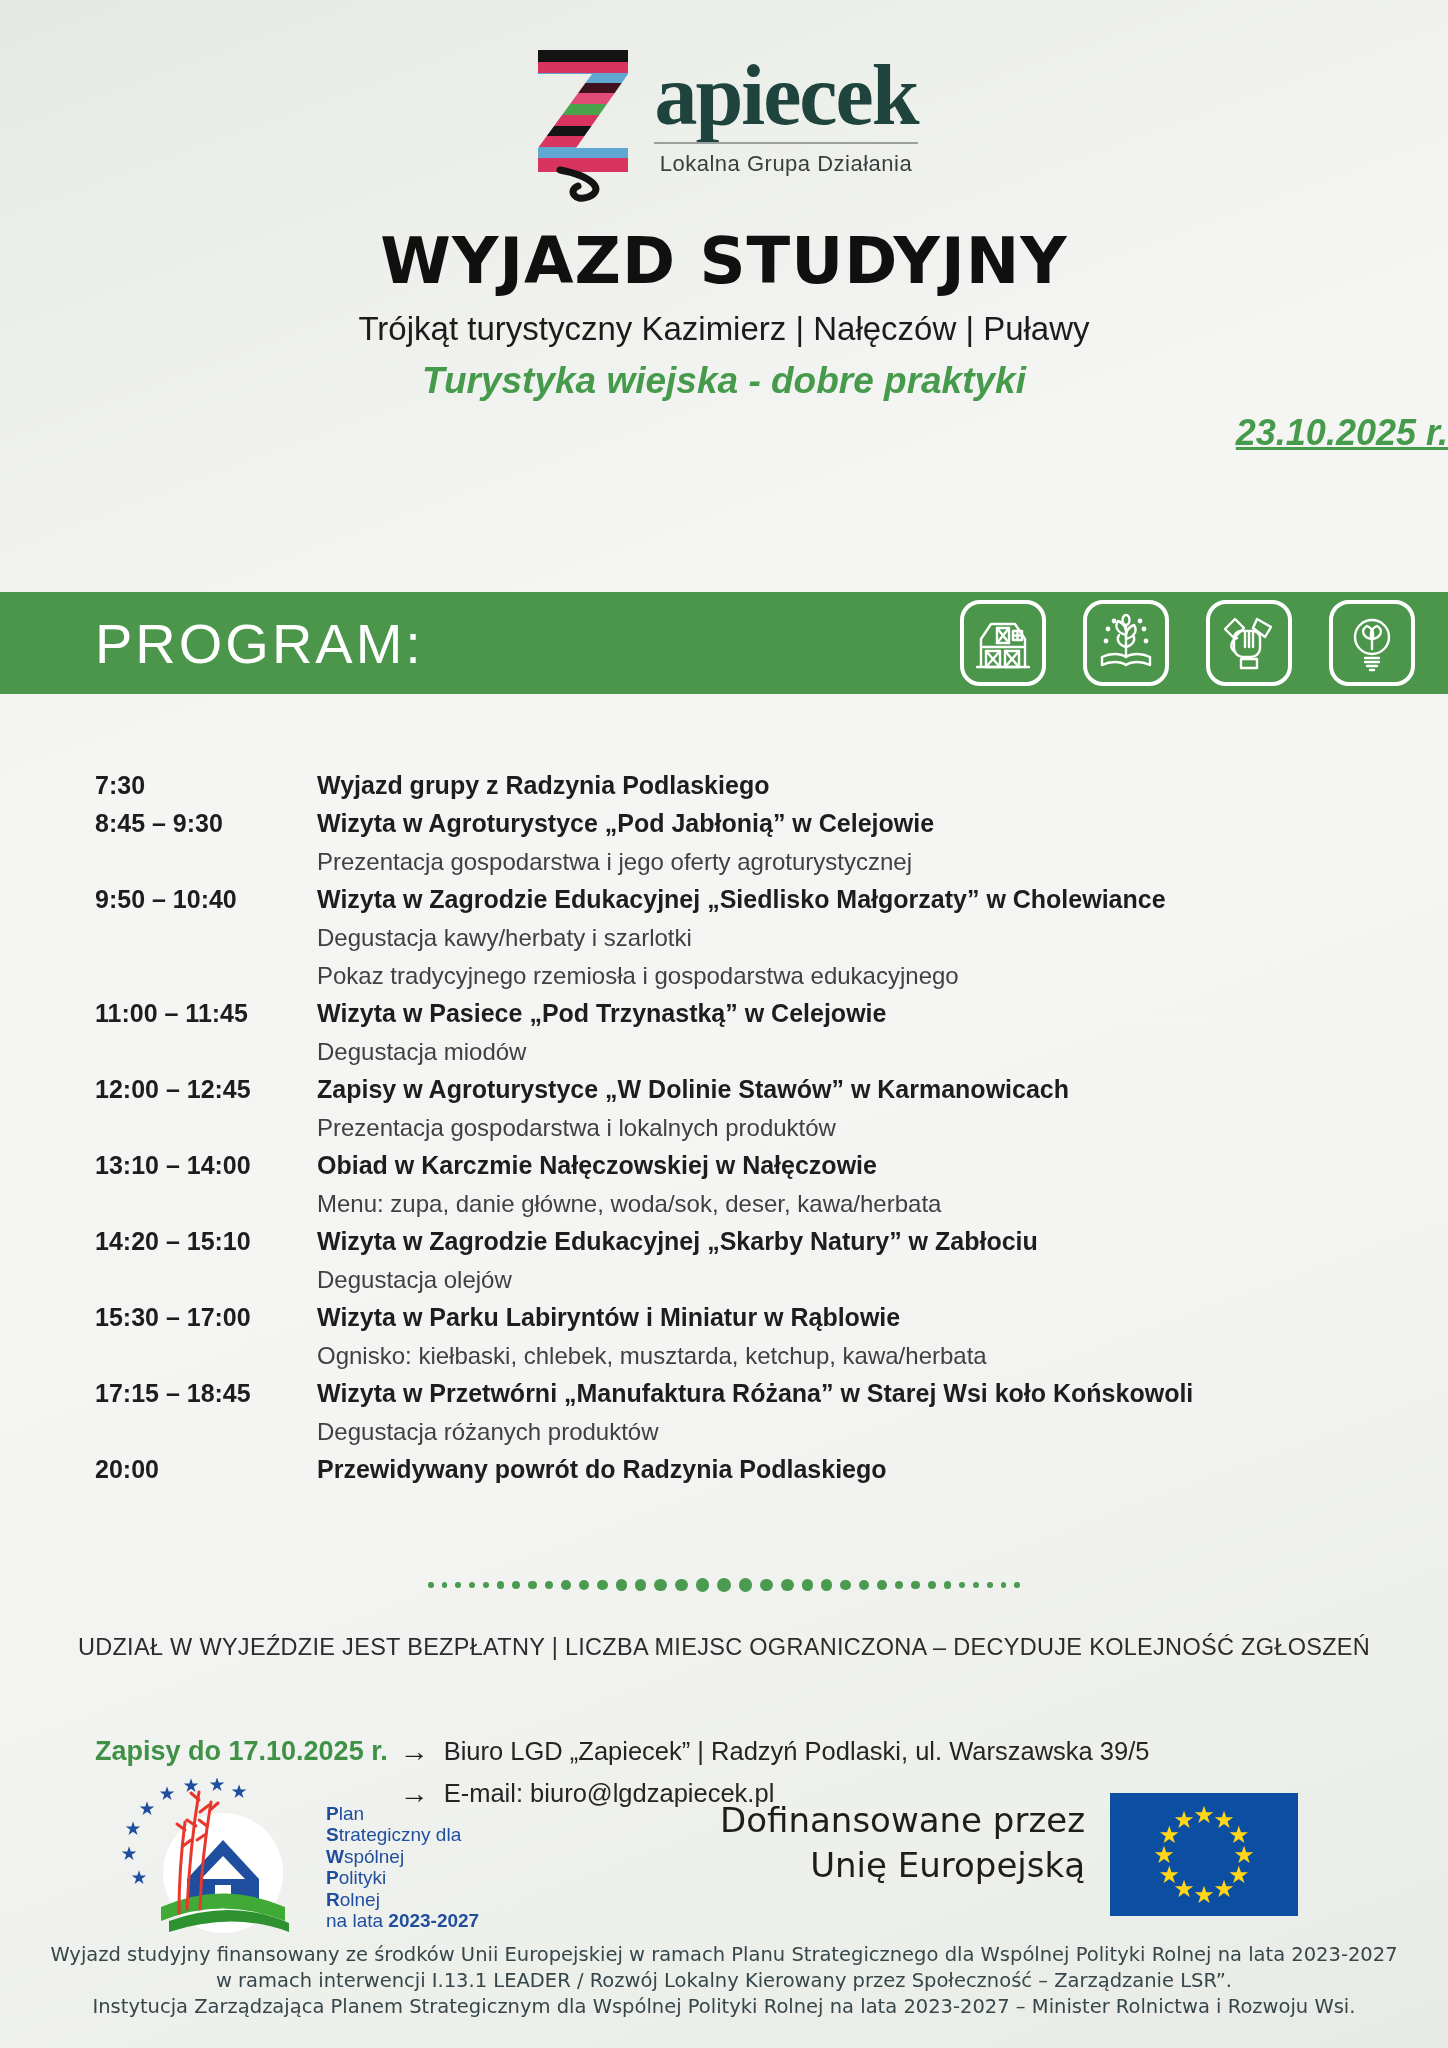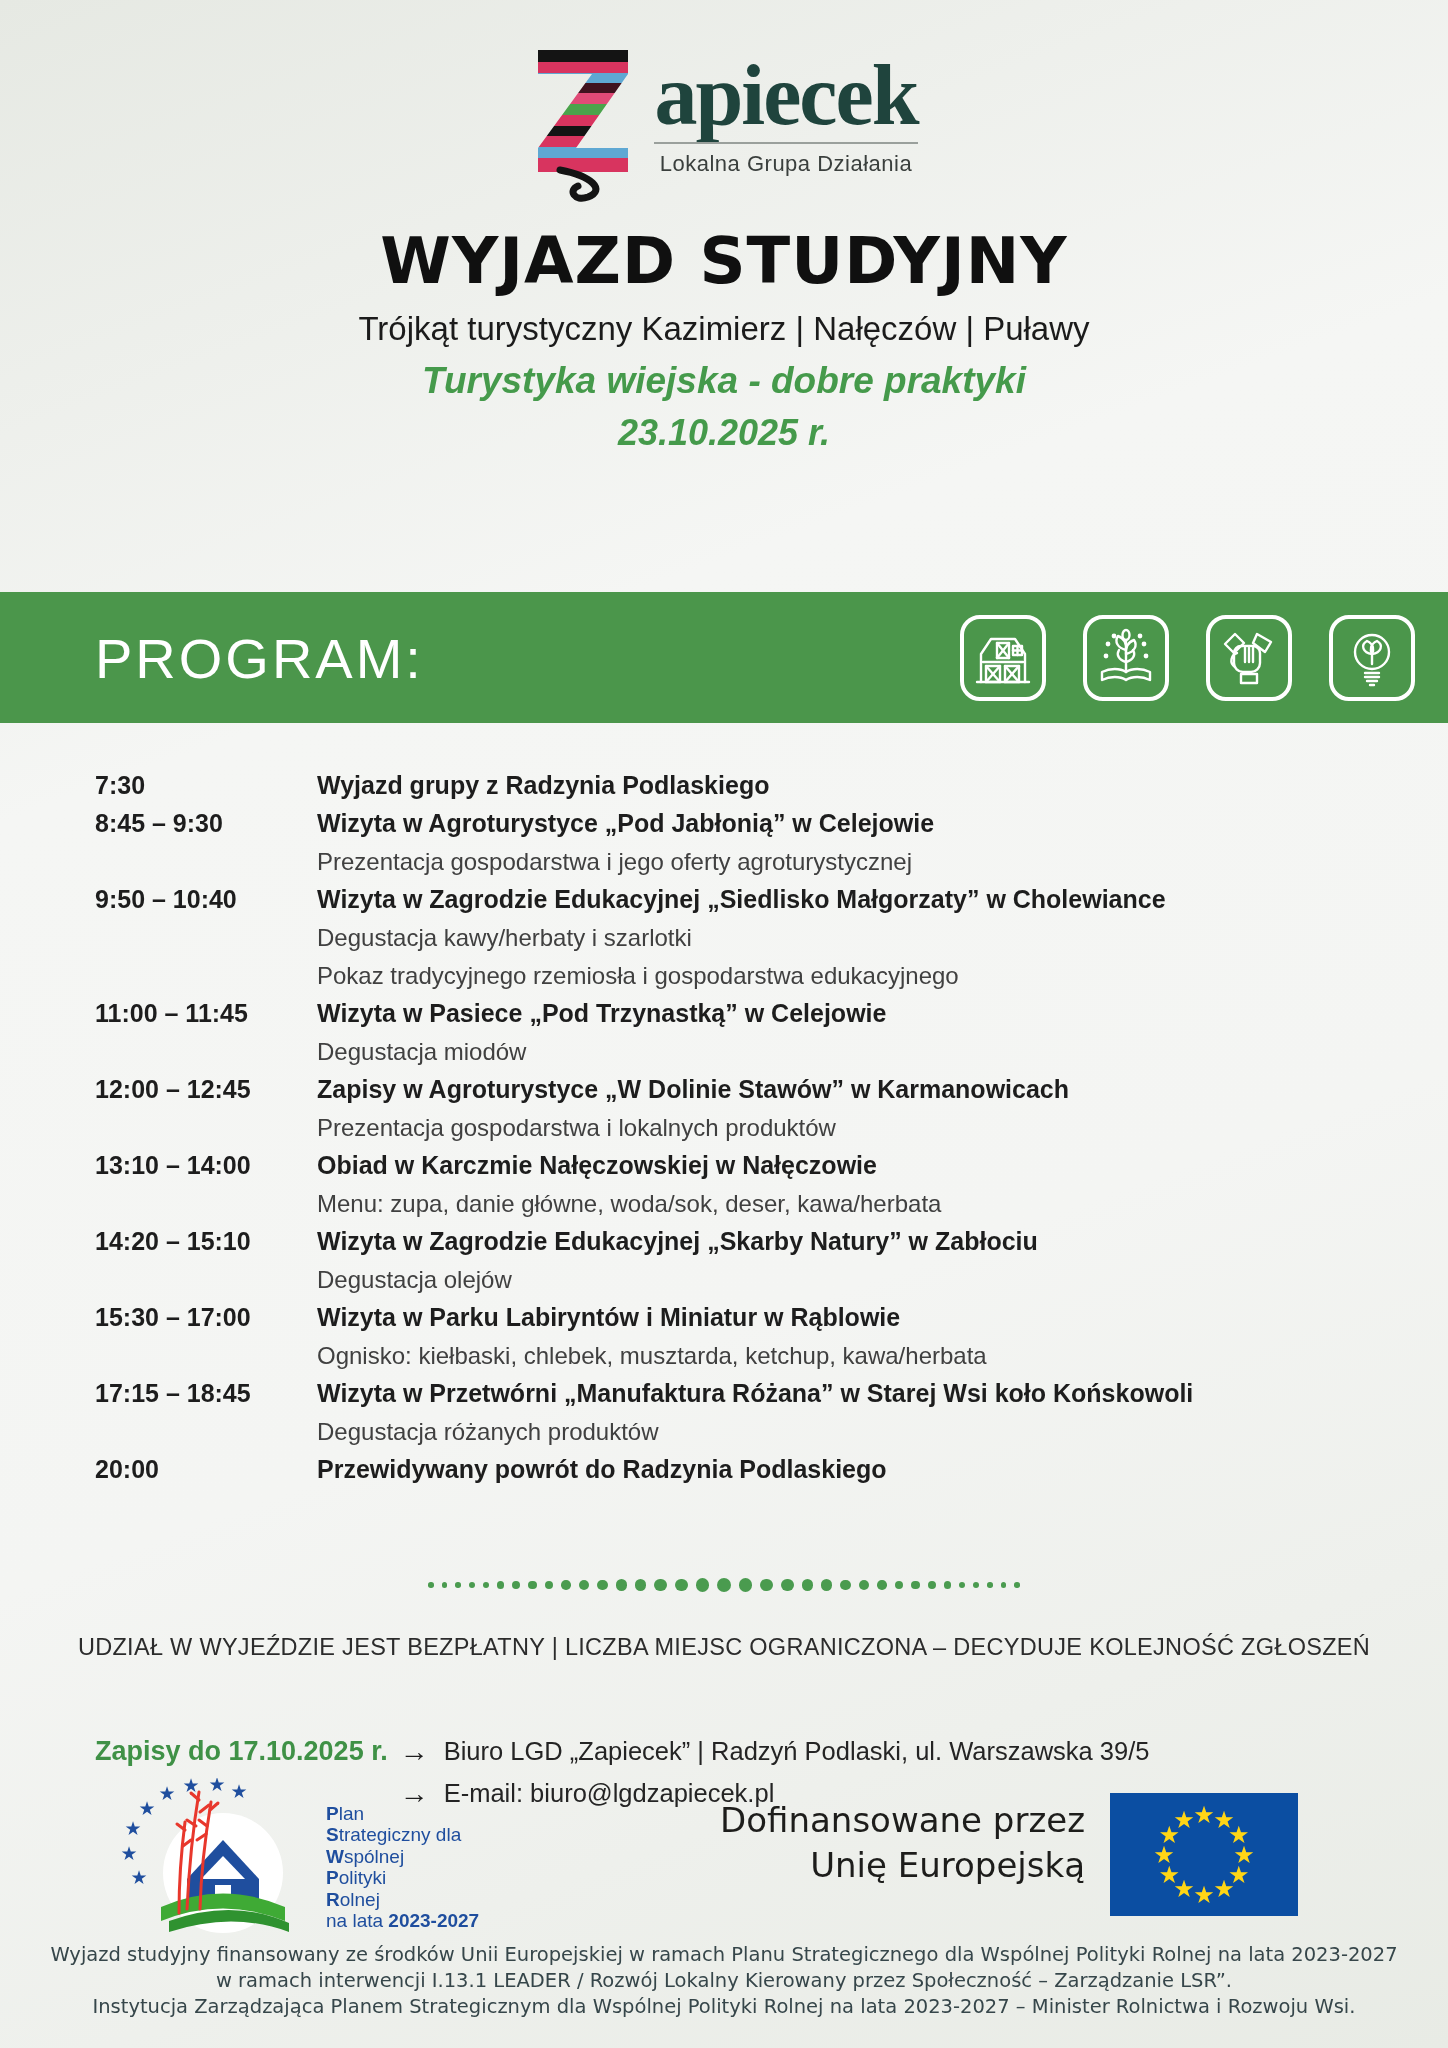--- a/index.html
+++ b/index.html
@@ -13,23 +13,23 @@
   }
   
   .logo-block { position:absolute; top:44px; left:0; right:0; display:flex; justify-content:center; align-items:flex-start; gap:20px; }
   .logo-text { display:flex; flex-direction:column; margin-top:12px; }
   .brand { font-family:"Liberation Serif", serif; font-weight:bold; font-size:86px; line-height:78px; color:#1f443d; letter-spacing:-2px; }
   .brand-sub { margin-top:8px; border-top:2px solid #9aa09c; padding-top:7px; font-size:22px; color:#3a3f3d; text-align:center; letter-spacing:0.5px; }
   
   .title { position:absolute; top:224px; width:100%; text-align:center; font-family:"DejaVu Sans", sans-serif; font-weight:bold; font-size:64px; letter-spacing:1px; color:#101010; }
   .subtitle { position:absolute; top:310px; width:100%; text-align:center; font-size:33px; color:#1b1b1b; }
   .tagline { position:absolute; top:360px; width:100%; text-align:center; font-size:37px; font-weight:bold; font-style:italic; color:#459a4b; }
-  .date-line { position:absolute; top:412px; width:100%; text-align:center; font-size:36px; font-weight:bold; font-style:italic; color:#459a4b; }
-  
-  .band { position:absolute; top:592px; left:0; width:100%; height:131px; background:#4b964b; }
+  .date-line { position:absolute; top:412px; width:100%; text-align:right; font-size:36px; font-weight:bold; font-style:italic; color:#459a4b;text-decoration:underline; }
+  
+  .band { position:absolute; top:592px; left:0; width:100%; height:102px; background:#4b964b; }
   .band-label { position:absolute; left:95px; top:50%; transform:translateY(-50%); color:#ffffff; font-size:56px; font-weight:300; letter-spacing:3px; }
   .band-icons { position:absolute; right:33px; top:50%; transform:translateY(-50%); display:flex; gap:37px; }
   .icon-box { width:86px; height:86px; border:4px solid #ffffff; border-radius:20px; display:flex; align-items:center; justify-content:center; }
   
   .schedule { position:absolute; top:770px; left:95px; right:80px; }
   .sched-row { display:grid; grid-template-columns:222px 1fr; }
   .sched-time { font-weight:bold; font-size:25px; line-height:31px; margin-bottom:7px; color:#1d1d1d; }
   .sched-title { font-weight:bold; font-size:25px; line-height:31px; margin-bottom:7px; color:#1d1d1d; }
   .sched-detail { font-size:24px; line-height:31px; margin-bottom:7px; color:#404040; }
   

